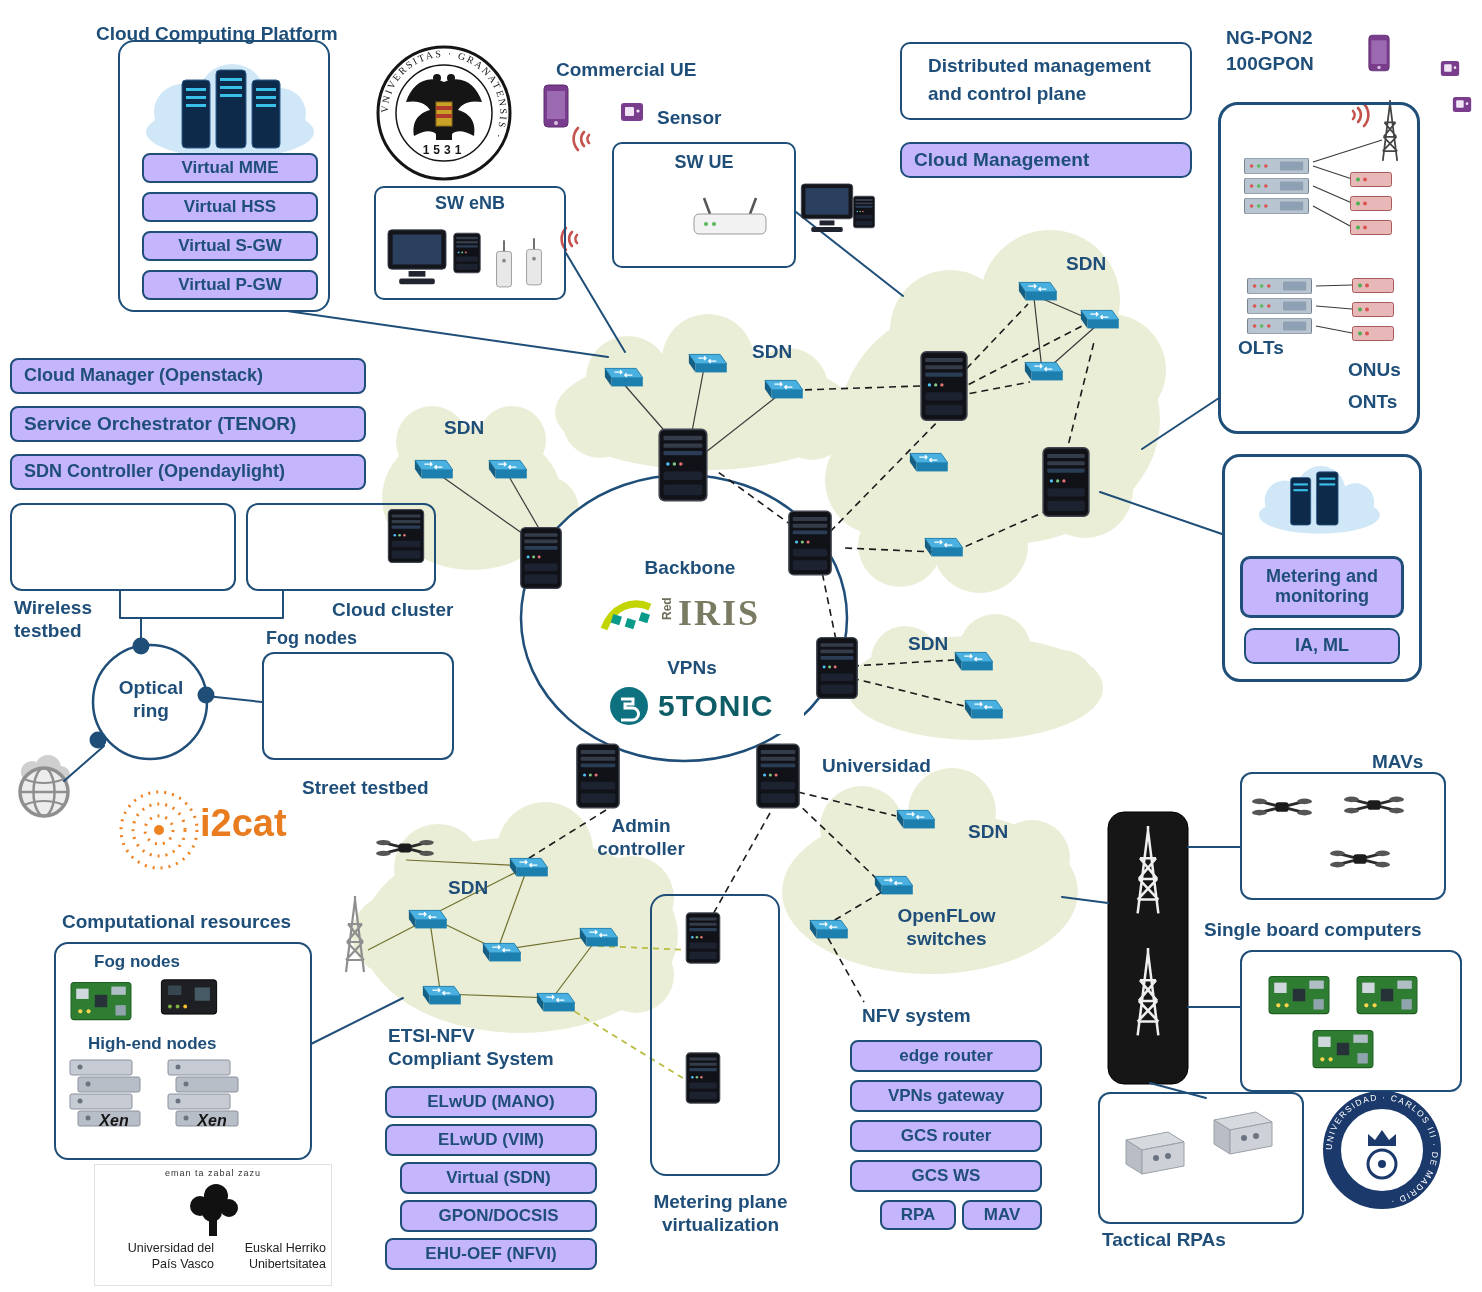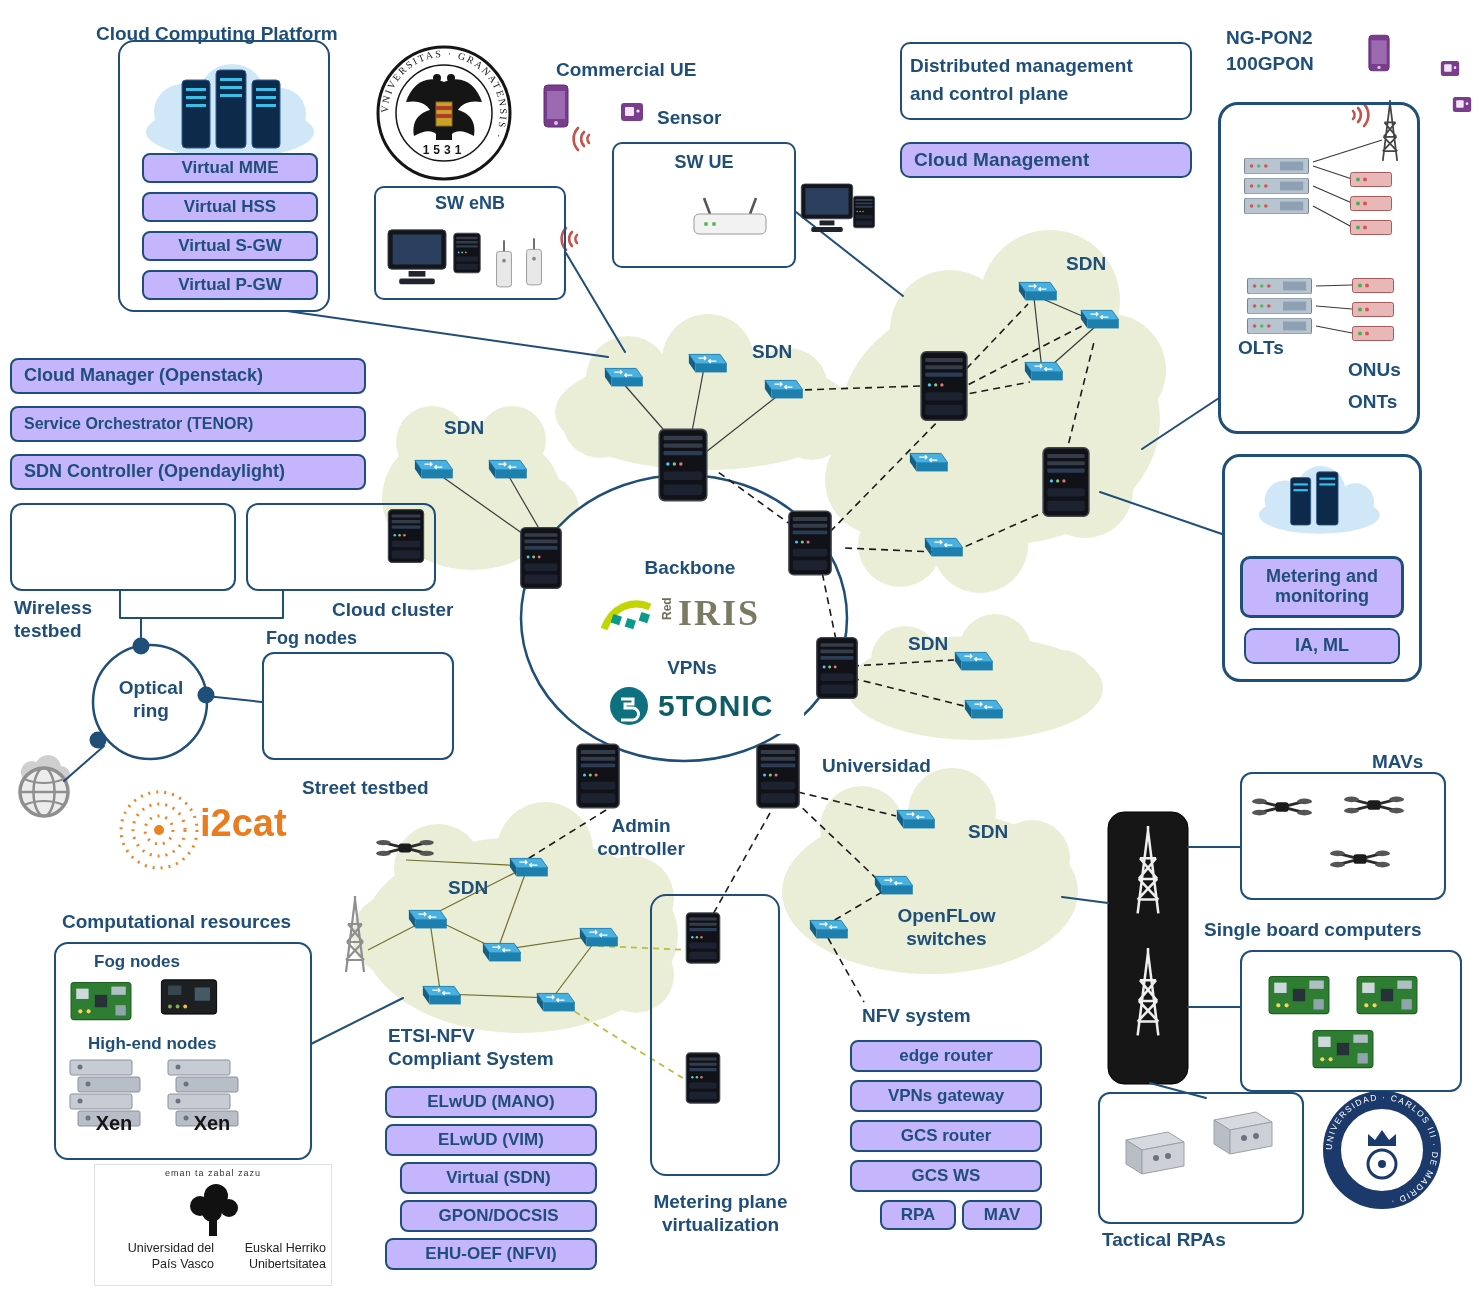--- a/index.html
+++ b/index.html
@@ -8,36 +8,36 @@
   .bg{position:absolute;left:0;top:0}
   .lbl{position:absolute;color:#1f4e79;font-weight:700;font-size:19px;line-height:1.22}
   .lbl.c{text-align:center}
   .lbl.s{font-size:17px}
   .lbl.m{font-size:18px}
   .obox{position:absolute;border:2.5px solid #1f4e79;border-radius:12px;background:transparent}
   .pill{position:absolute;border:2.5px solid #1f4e79;border-radius:8px;background:#c4b5fd;color:#1f4e79;
         font-weight:700;font-size:17px;display:flex;align-items:center;justify-content:center;
         text-align:center;line-height:1.1}
   .pill.left{justify-content:flex-start;padding-left:12px;text-align:left}
-  .dm{position:absolute;color:#1f4e79;font-weight:700;font-size:19px;line-height:1.45;padding:8px 0 0 8px}
+  .dm{position:absolute;color:#1f4e79;font-weight:700;font-size:19px;line-height:1.45;padding:8px 0 0 26px}
   .dm span{display:block}
   .upc-circle{position:absolute;left:1150px;top:194px;width:92px;height:92px;border-radius:50%;
         background:#1a72b4;display:flex;flex-direction:column;align-items:center;justify-content:center;z-index:4}
   .upc-circle .t{color:#fff;font-weight:700;font-size:20px;letter-spacing:1px;margin-top:2px}
   .tonic{position:absolute;left:600px;top:678px;width:204px;height:56px;background:#fff;display:flex;
         align-items:center;gap:8px;padding-left:8px}
   .tonic .t{color:#0d5c66;font-weight:700;font-size:30px;letter-spacing:1px}
   .rediris{position:absolute;left:598px;top:584px;width:200px;height:58px;display:flex;align-items:center;gap:4px}
   .rediris .red{display:inline-block;transform:rotate(-90deg);font-size:12px;font-weight:700;color:#6d6d5a;width:14px}
   .rediris .iris{font-family:"Liberation Serif",serif;font-weight:700;font-size:36px;color:#7b7a63;letter-spacing:2px}
   .i2cat-t{position:absolute;left:200px;top:802px;font-size:38px;font-weight:700;color:#e87c1f}
   .upv-box{position:absolute;left:94px;top:1164px;width:238px;height:122px;background:#fff;border:1px solid #e0e0e0}
   .upv-motto{position:absolute;left:94px;top:1168px;width:238px;text-align:center;font-size:9px;color:#333;letter-spacing:1px}
   .upv-col{position:absolute;top:1240px;font-size:12.5px;color:#222;text-align:right;line-height:1.3}
-  .xen-t{position:absolute;font-weight:700;font-size:20px;color:#161616}
+  .xen-t{position:absolute;font-style:italic;font-weight:700;font-size:16px;color:#161616}
 </style>
 </head>
 <body>
 
 <div class="stage">
 
   <svg class="bg" width="1482" height="1292" viewBox="0 0 1482 1292">
     <defs>
       <symbol id="sym-switch" viewBox="0 0 48 38">
         <polygon points="7,11 40,11 47,21 14,21" fill="#49b0e0" stroke="#1d7fae" stroke-width="1"></polygon>
@@ -468,21 +468,21 @@
 
   <div class="lbl" style="left:1226px;top:26px;width:120px">NG-PON2</div>
   <div class="lbl" style="left:1226px;top:52px;width:120px">100GPON</div>
   <div class="obox" style="left:1218px;top:102px;width:202px;height:332px;border-radius:20px;border-width:3px"></div>
   <div class="lbl" style="left:1238px;top:336px;width:70px">OLTs</div>
   <div class="lbl" style="left:1348px;top:358px;width:70px">ONUs</div>
   <div class="lbl" style="left:1348px;top:390px;width:70px">ONTs</div>
 
 
   <div class="pill left" style="left:10px;top:358px;width:356px;height:36px;font-size:18px">Cloud Manager (Openstack)</div>
-  <div class="pill left" style="left:10px;top:406px;width:356px;height:36px;font-size:16px">Service Orchestrator (TENOR)</div>
+  <div class="pill left" style="left:10px;top:406px;width:356px;height:36px;font-size:19px">Service Orchestrator (TENOR)</div>
   <div class="pill left" style="left:10px;top:454px;width:356px;height:36px;font-size:18px">SDN Controller (Opendaylight)</div>
 
   <div class="obox" style="left:10px;top:503px;width:226px;height:88px"></div>
   <div class="obox" style="left:246px;top:503px;width:190px;height:88px"></div>
   <div class="lbl" style="left:14px;top:596px;width:110px">Wireless testbed</div>
   <div class="lbl" style="left:332px;top:598px;width:150px">Cloud cluster</div>
   <div class="lbl m" style="left:266px;top:628px;width:120px">Fog nodes</div>
   <div class="obox" style="left:262px;top:652px;width:192px;height:108px"></div>
   <div class="lbl c" style="left:113px;top:676px;width:76px">Optical ring</div>
   <div class="lbl" style="left:302px;top:776px;width:160px">Street testbed</div>

